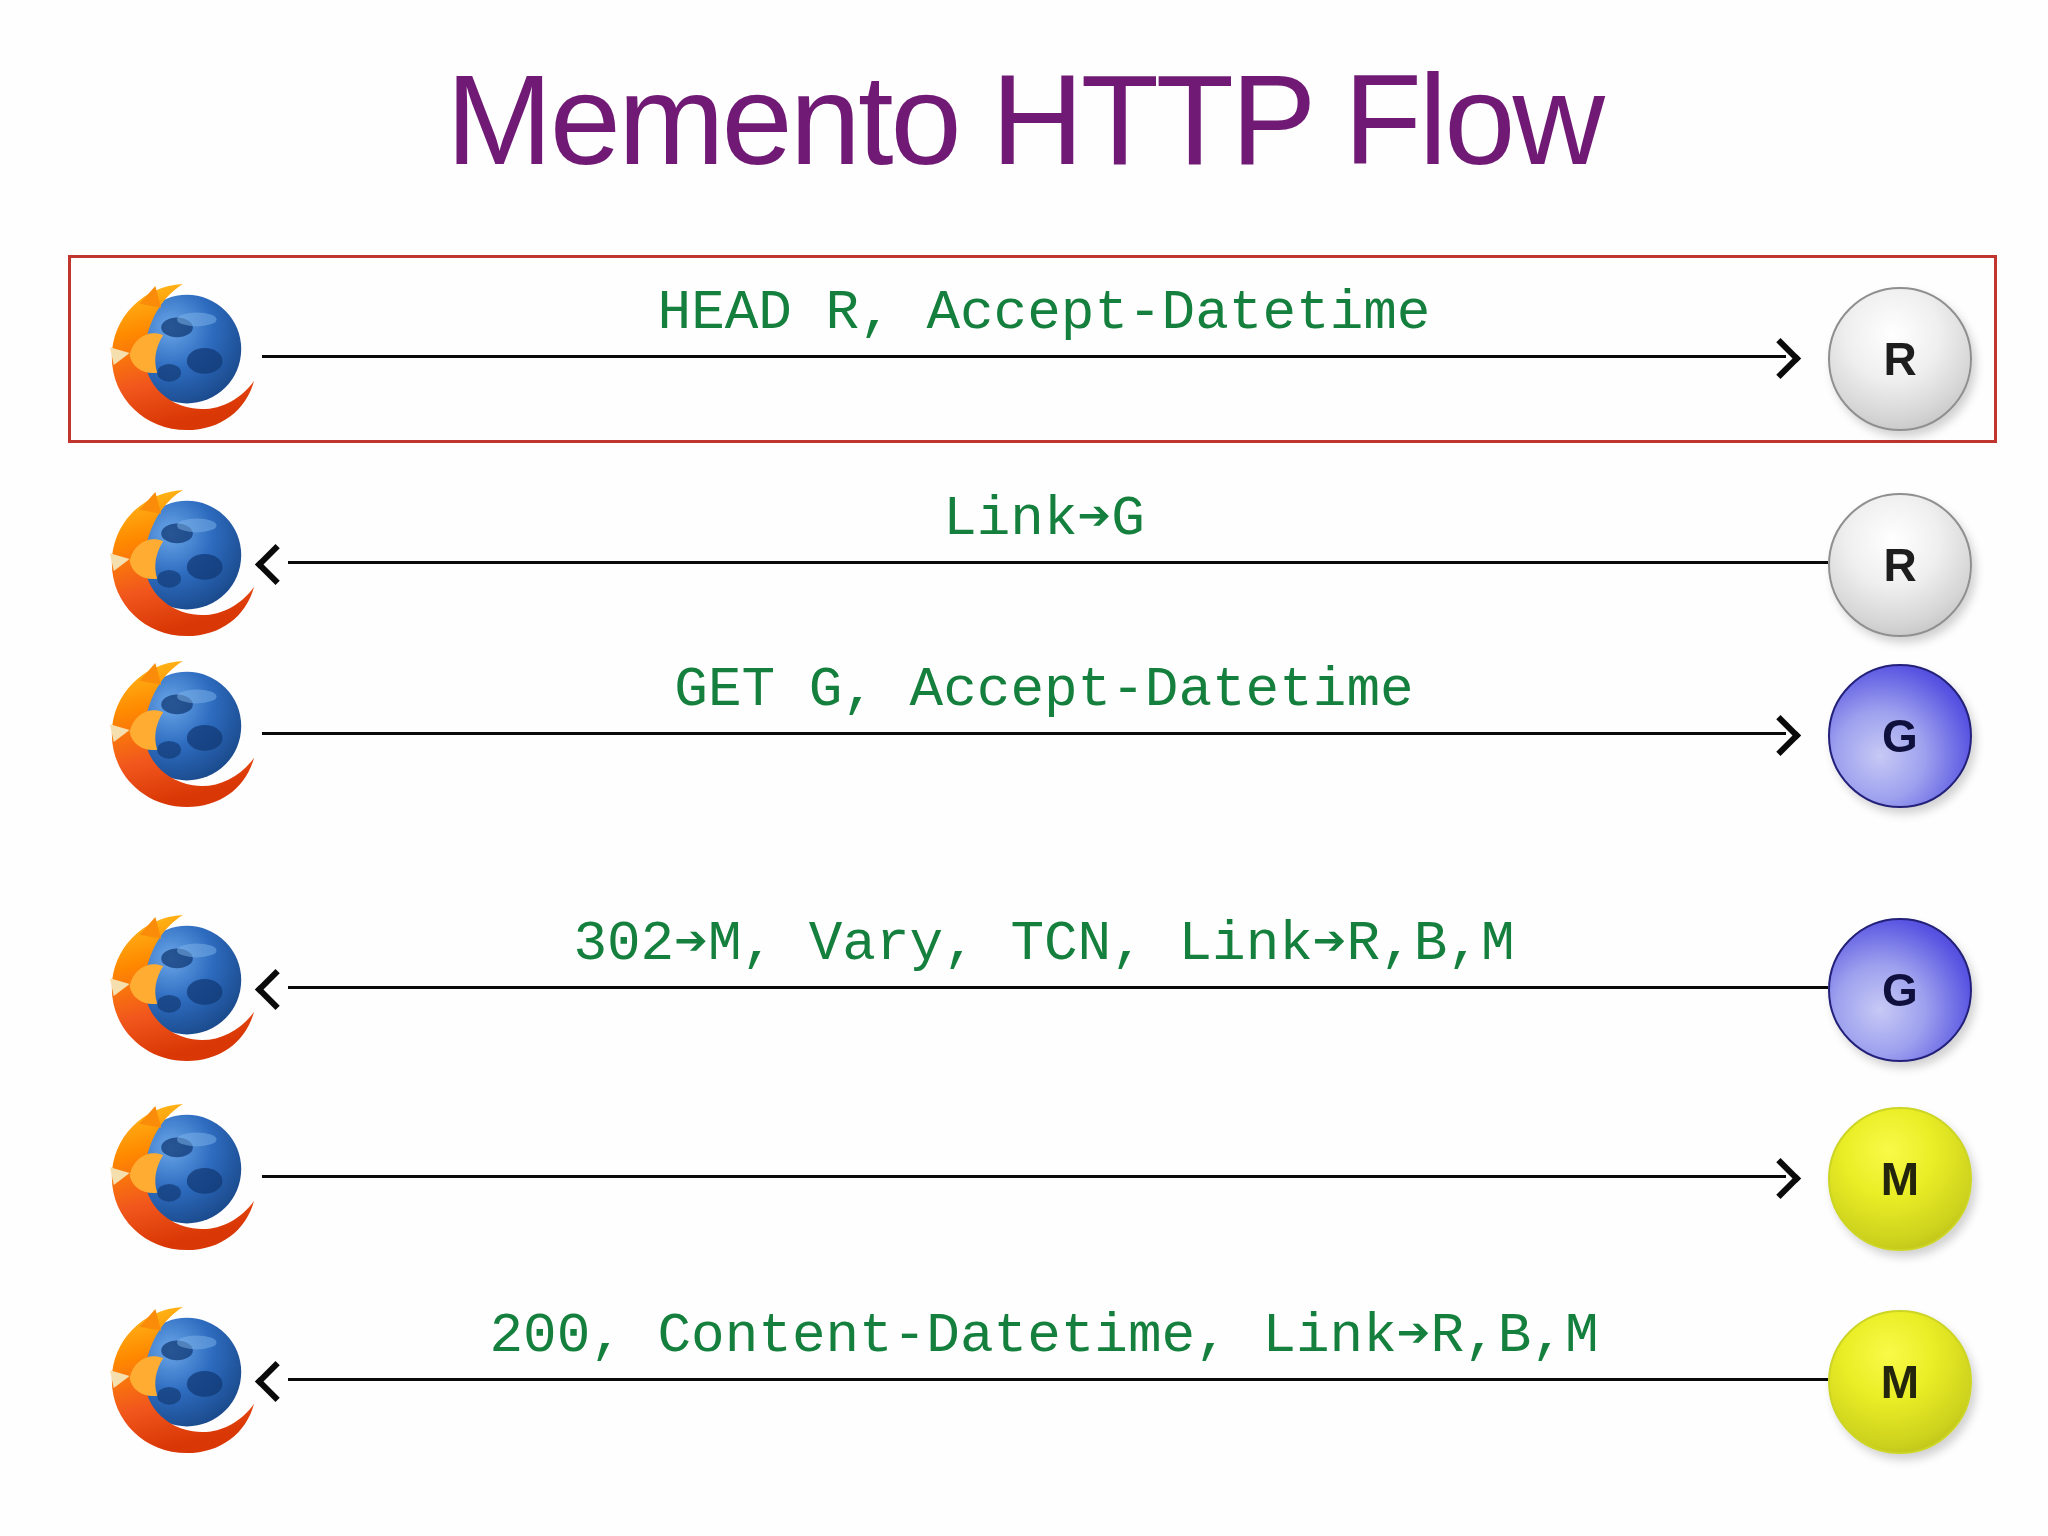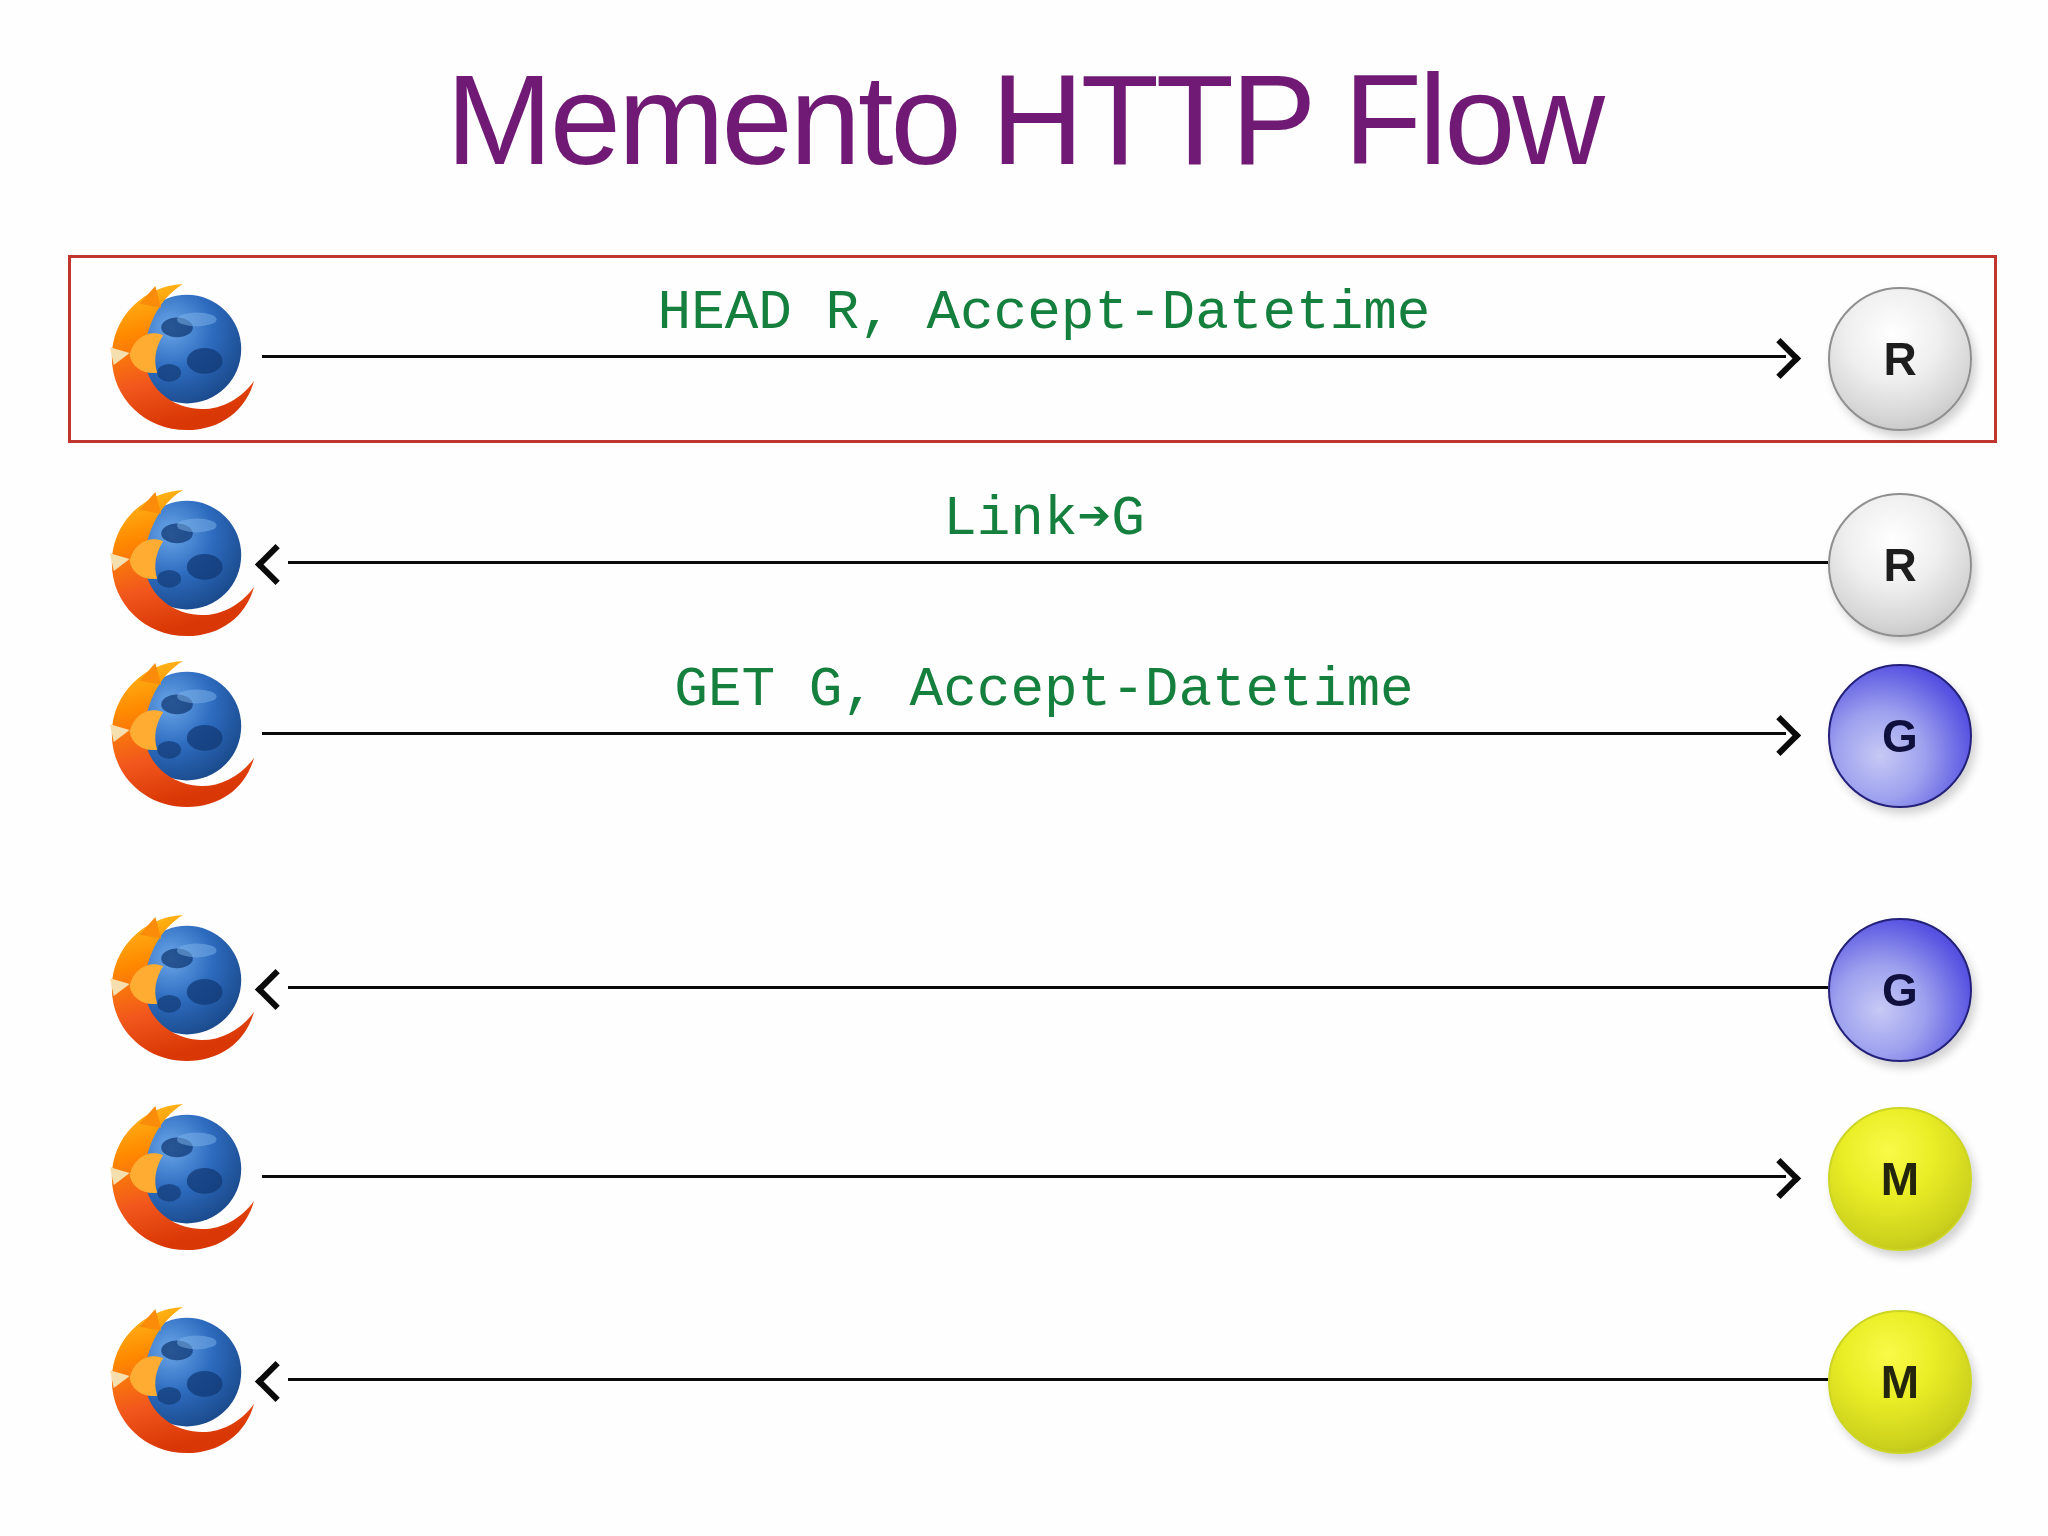--- a/index.html
+++ b/index.html
@@ -120,20 +120,21 @@
       <span class="slabel">G</span>
     </div>
   </div>
 
   <div class="row dir-left" style="top:883px">
     <svg class="ff">
         <use href="#ffx"></use>
       </svg>
     <div class="line"></div>
     <span class="head"></span>
+    <div class="msg">302➔M, Vary, TCN, Link➔R,B,M</div>
     <div class="sphere blue">
       <span class="slabel">G</span>
     </div>
   </div>
 
   <div class="row dir-right" style="top:1072px">
     <svg class="ff">
         <use href="#ffx"></use>
       </svg>
     <div class="line"></div>
@@ -142,18 +143,19 @@
       <span class="slabel">M</span>
     </div>
   </div>
 
   <div class="row dir-left" style="top:1275px">
     <svg class="ff">
         <use href="#ffx"></use>
       </svg>
     <div class="line"></div>
     <span class="head"></span>
+    <div class="msg">200, Content-Datetime, Link➔R,B,M</div>
     <div class="sphere yellow">
       <span class="slabel">M</span>
     </div>
   </div>
 
 </div>
 
 </body></html>

